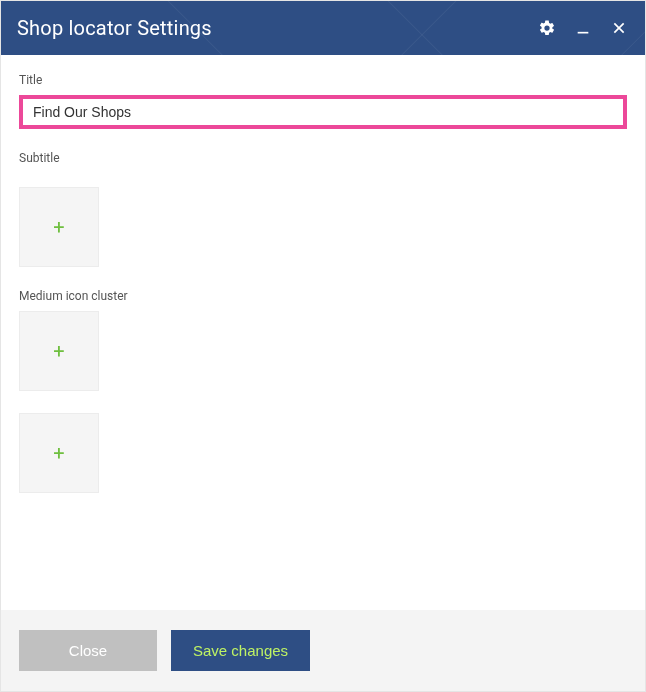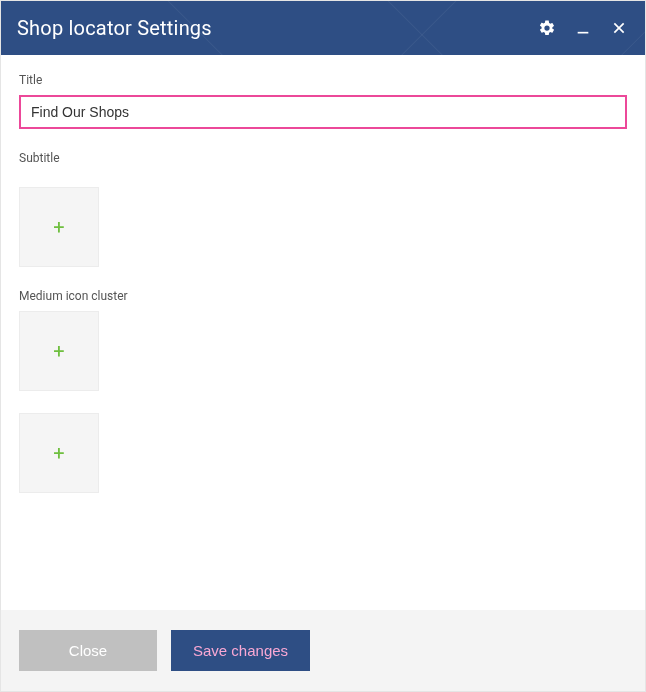--- a/index.html
+++ b/index.html
@@ -9,27 +9,27 @@
   .titlebar::before, .titlebar::after { content: ""; position: absolute; border: 1px solid rgba(255,255,255,0.06); width: 300px; height: 300px; transform: rotate(45deg); top: -220px; }
   .titlebar::before { left: 160px; }
   .titlebar::after  { left: 380px; }
   .titlebar h1 { font-size: 20px; font-weight: 400; letter-spacing: 0.2px; z-index: 1; }
   .title-actions { display: flex; align-items: center; gap: 16px; z-index: 1; }
   .title-actions span, .title-actions svg { cursor: pointer; color: #fff; }
   .icon-btn { display: inline-flex; align-items: center; justify-content: center; width: 20px; height: 20px; }
   .content { flex: 1; padding: 18px 18px 8px 18px; overflow: auto; }
   .field { margin-bottom: 22px; }
   .field-label { font-size: 12px; color: #555; margin-bottom: 8px; display: block; }
-  .text-input { width: 100%; height: 34px; border: 2px solid #ec4899; background: #fff; font-size: 14px; color: #333; padding: 0 10px; outline: none; }
+  .text-input { width: 100%; height: 34px; border: 4px solid #ec4899; background: #fff; font-size: 14px; color: #333; padding: 0 10px; outline: none; }
   .cluster-tile { width: 80px; height: 80px; background: #f5f5f5; border: 1px solid #ececec; display: flex; align-items: center; justify-content: center; cursor: pointer; }
   .cluster-tile .plus { color: #6fbf3f; font-size: 20px; font-weight: 400; line-height: 1; }
   .footer { background: #f4f4f4; padding: 20px 18px; display: flex; gap: 14px; }
   .btn { height: 41px; padding: 0 22px; border: none; font-size: 15px; cursor: pointer; display: inline-flex; align-items: center; justify-content: center; min-width: 138px; }
   .btn-secondary { background: #c0c0c0; color: #fff; }
-  .btn-primary { background: #2e4e84; color: #f9a8d4; }
+  .btn-primary { background: #2e4e84; color: #bef264; }
 </style>
 </head>
 <body>
 
 <div class="window">
 
   <div class="titlebar">
     <h1>Shop locator Settings</h1>
     <div class="title-actions">
       <span class="icon-btn">

